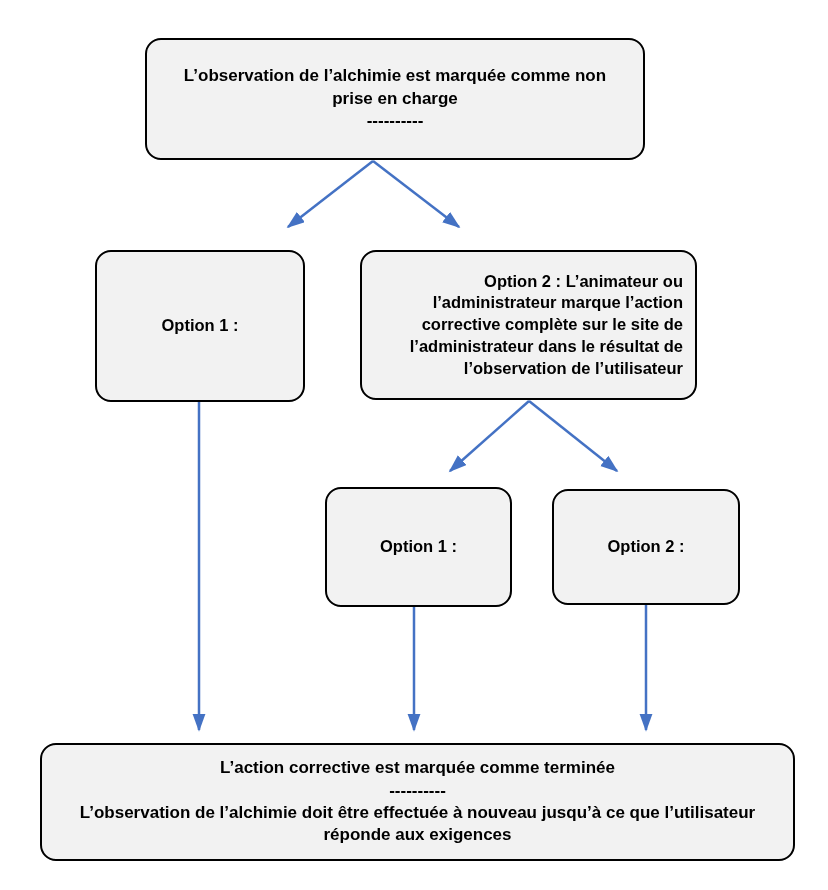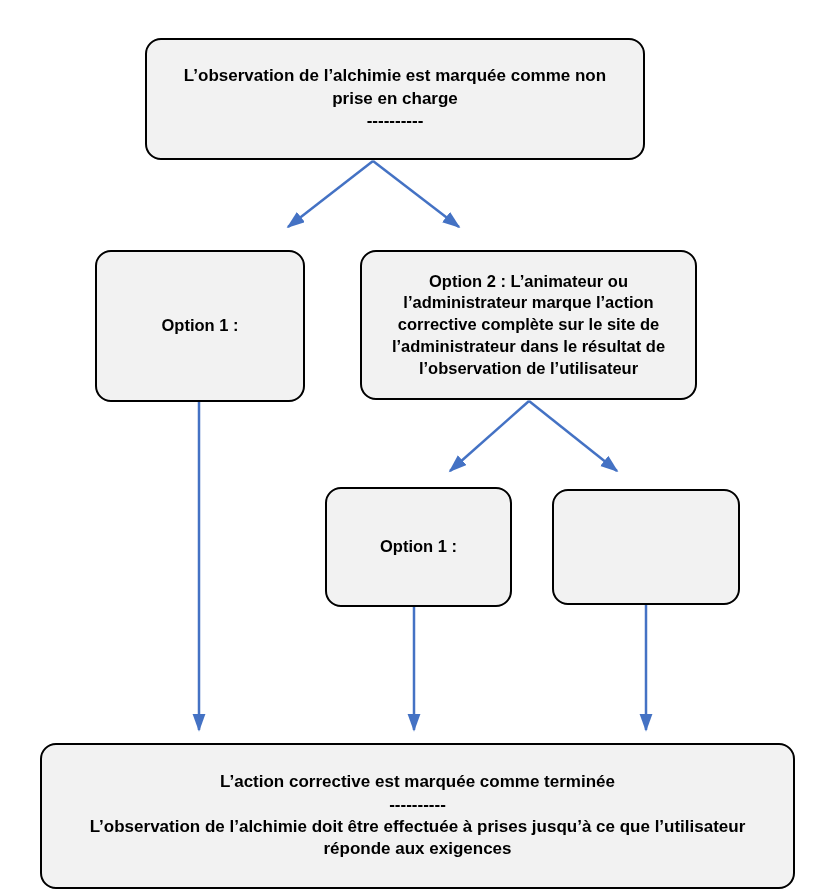--- a/index.html
+++ b/index.html
@@ -65,38 +65,39 @@
       <div class="divider">----------</div>
     </div>
   </div>
 
   <div class="node fs16" style="left:95px;top:250px;width:210px;height:152px;padding:0 30px;">
     <div class="inner">
       <div>Option 1 :</div>
     </div>
   </div>
 
-  <div class="node fs16" style="left:360px;top:250px;width:337px;height:150px;padding:0 12px;">
+  <div class="node fs16" style="left:360px;top:250px;width:337px;height:150px;padding:0 12px;text-align:right;">
     <div class="inner">
       <div>Option 2 : L’animateur ou l’administrateur marque l’action corrective complète sur le site de l’administrateur dans le résultat de l’observation de l’utilisateur</div>
     </div>
   </div>
 
   <div class="node fs16" style="left:325px;top:487px;width:187px;height:120px;padding:0 20px;">
     <div class="inner">
       <div>Option 1 :</div>
     </div>
   </div>
 
   <div class="node fs16" style="left:552px;top:489px;width:188px;height:116px;padding:0 22px;">
     <div class="inner">
+      <div>Option 2 :</div>
     </div>
   </div>
 
-  <div class="node fs17" style="left:40px;top:743px;width:755px;height:146px;padding:0 30px;">
+  <div class="node fs17" style="left:40px;top:743px;width:755px;height:118px;padding:0 30px;">
     <div class="inner">
       <div>L’action corrective est marquée comme terminée</div>
       <div class="divider">----------</div>
-      <div>L’observation de l’alchimie doit être effectuée à prises jusqu’à ce que l’utilisateur réponde aux exigences</div>
+      <div>L’observation de l’alchimie doit être effectuée à nouveau jusqu’à ce que l’utilisateur réponde aux exigences</div>
     </div>
   </div>
 
 </div>
 
 </body></html>

